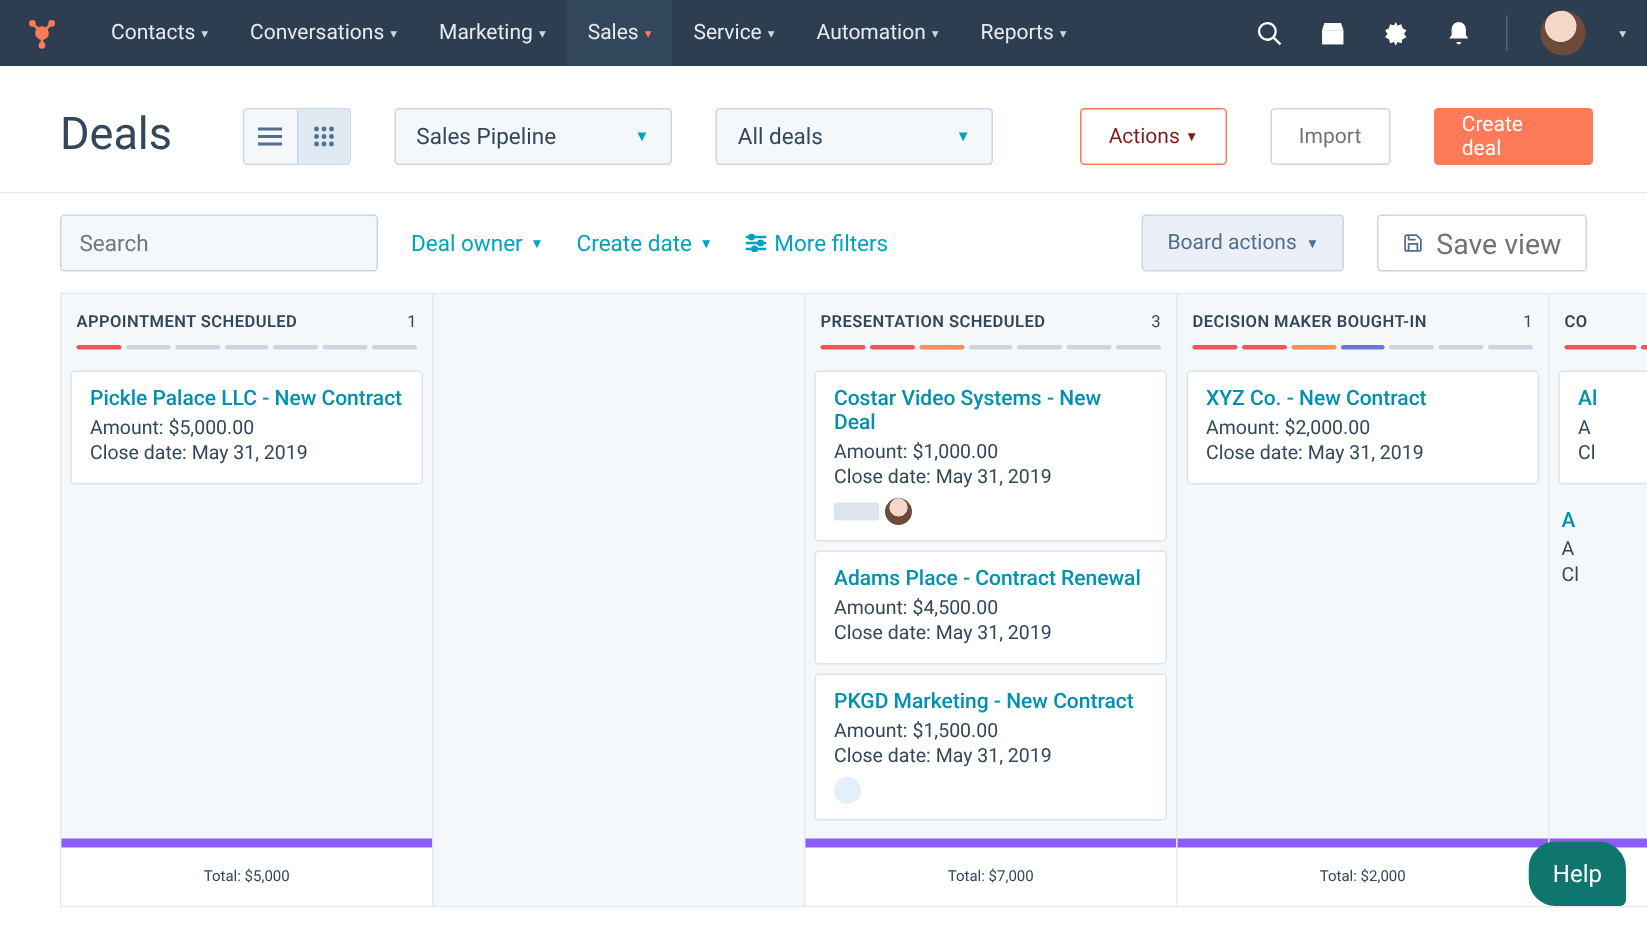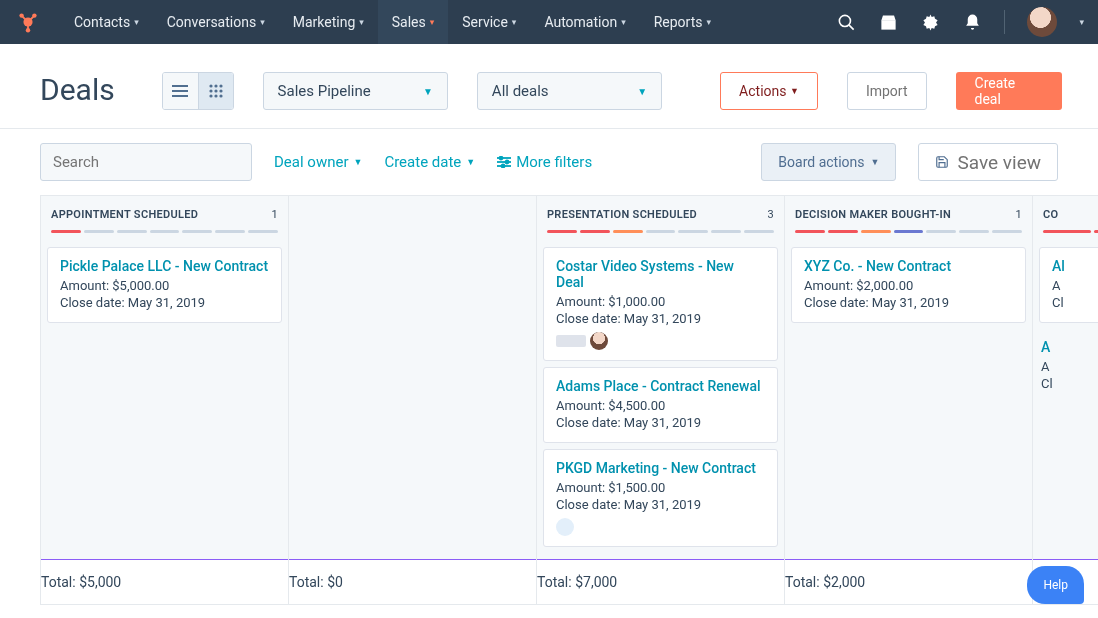--- a/index.html
+++ b/index.html
@@ -55,24 +55,24 @@
   .seg.orange { background: #ff8f59; }
   .seg.purple { background: #6a78d1; }
   .card-list { padding: 6px; flex: 1; min-height: 290px; overflow-y: auto; }
   .card { background: #fff; border: 1px solid #dfe3eb; border-radius: 3px; padding: 10px 12px; margin-bottom: 6px; cursor: pointer; }
   .card-title { color: #0091ae; font-size: 14px; font-weight: 500; margin-bottom: 4px; }
   .card-line { font-size: 13px; color: #33475b; margin-bottom: 2px; }
   .card-avatars { display: flex; gap: 4px; margin-top: 6px; align-items: center; }
   .mini-av { width: 18px; height: 18px; border-radius: 50%; background: #eee; }
   .mini-av.person { background: radial-gradient(circle at 50% 35%, #f3d7c8 0 40%, #6e4a3b 42% 100%); }
   .mini-logo { width: 30px; height: 12px; background: #dfe3eb; border-radius: 2px; }
-  .col-footer { border-top: 1px solid #8b5cf6; background: #fff; text-align: left; padding: 14px 0; font-size: 14px; color: #33475b; }
-
-  
-  .help-pill { position: fixed; bottom: 14px; right: 14px; background: #3b82f6; color: #fff; padding: 12px 16px; border-radius: 18px 18px 4px 18px; font-size: 12px; cursor: pointer; }
+  .col-footer { border-top: 6px solid #8b5cf6; background: #fff; text-align: center; padding: 14px 0; font-size: 10px; color: #33475b; }
+
+  
+  .help-pill { position: fixed; bottom: 14px; right: 14px; background: #0f766e; color: #fff; padding: 12px 16px; border-radius: 18px 18px 4px 18px; font-size: 16px; cursor: pointer; }
 
   svg { display: block; }
 </style>
 </head>
 <body>
 
 <div class="topnav">
   <div class="logo">
     <svg width="22" height="22" viewBox="0 0 24 24">
         <circle cx="12" cy="12" r="5" fill="#ff7a59"></circle>
@@ -247,21 +247,20 @@
         <div class="card-title">Pickle Palace LLC - New Contract</div>
         <div class="card-line"><span>Amount:</span> <span>$5,000.00</span></div>
         <div class="card-line"><span>Close date:</span> <span>May 31, 2019</span></div>
       </div>
     </div>
     <div class="col-footer"><span>Total:</span> <span>$5,000</span></div>
   </div>
 
   <div class="column">
     <div class="card-list"></div>
-    <div class="col-footer"><span>Total:</span> <span>$0</span></div>
   </div>
 
   <div class="column">
     <div class="col-header">
       <div class="col-title-row">
           <span>PRESENTATION SCHEDULED</span>
           <span class="col-count">3</span>
         </div>
       <div class="segments">
           <div class="seg red"></div>

